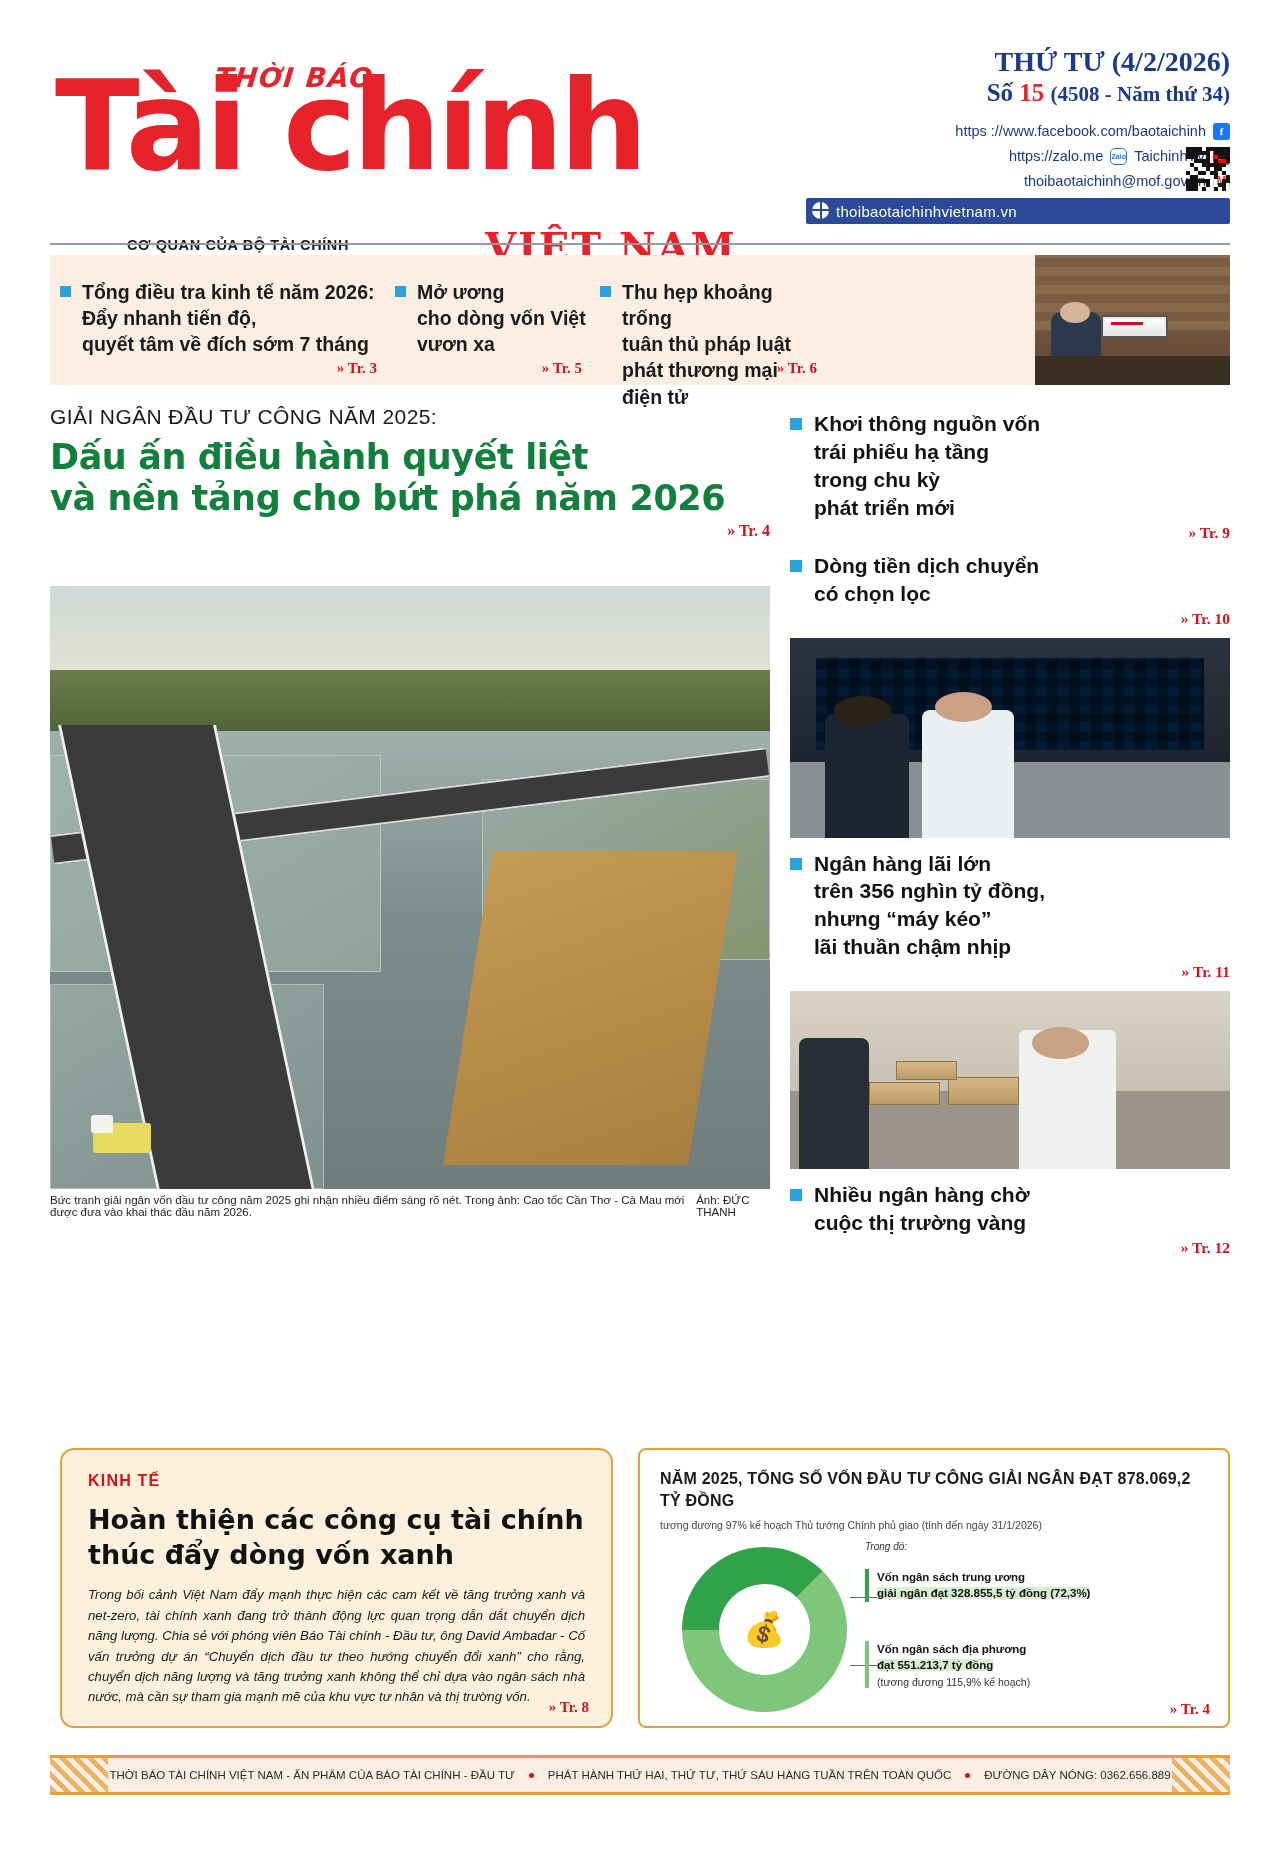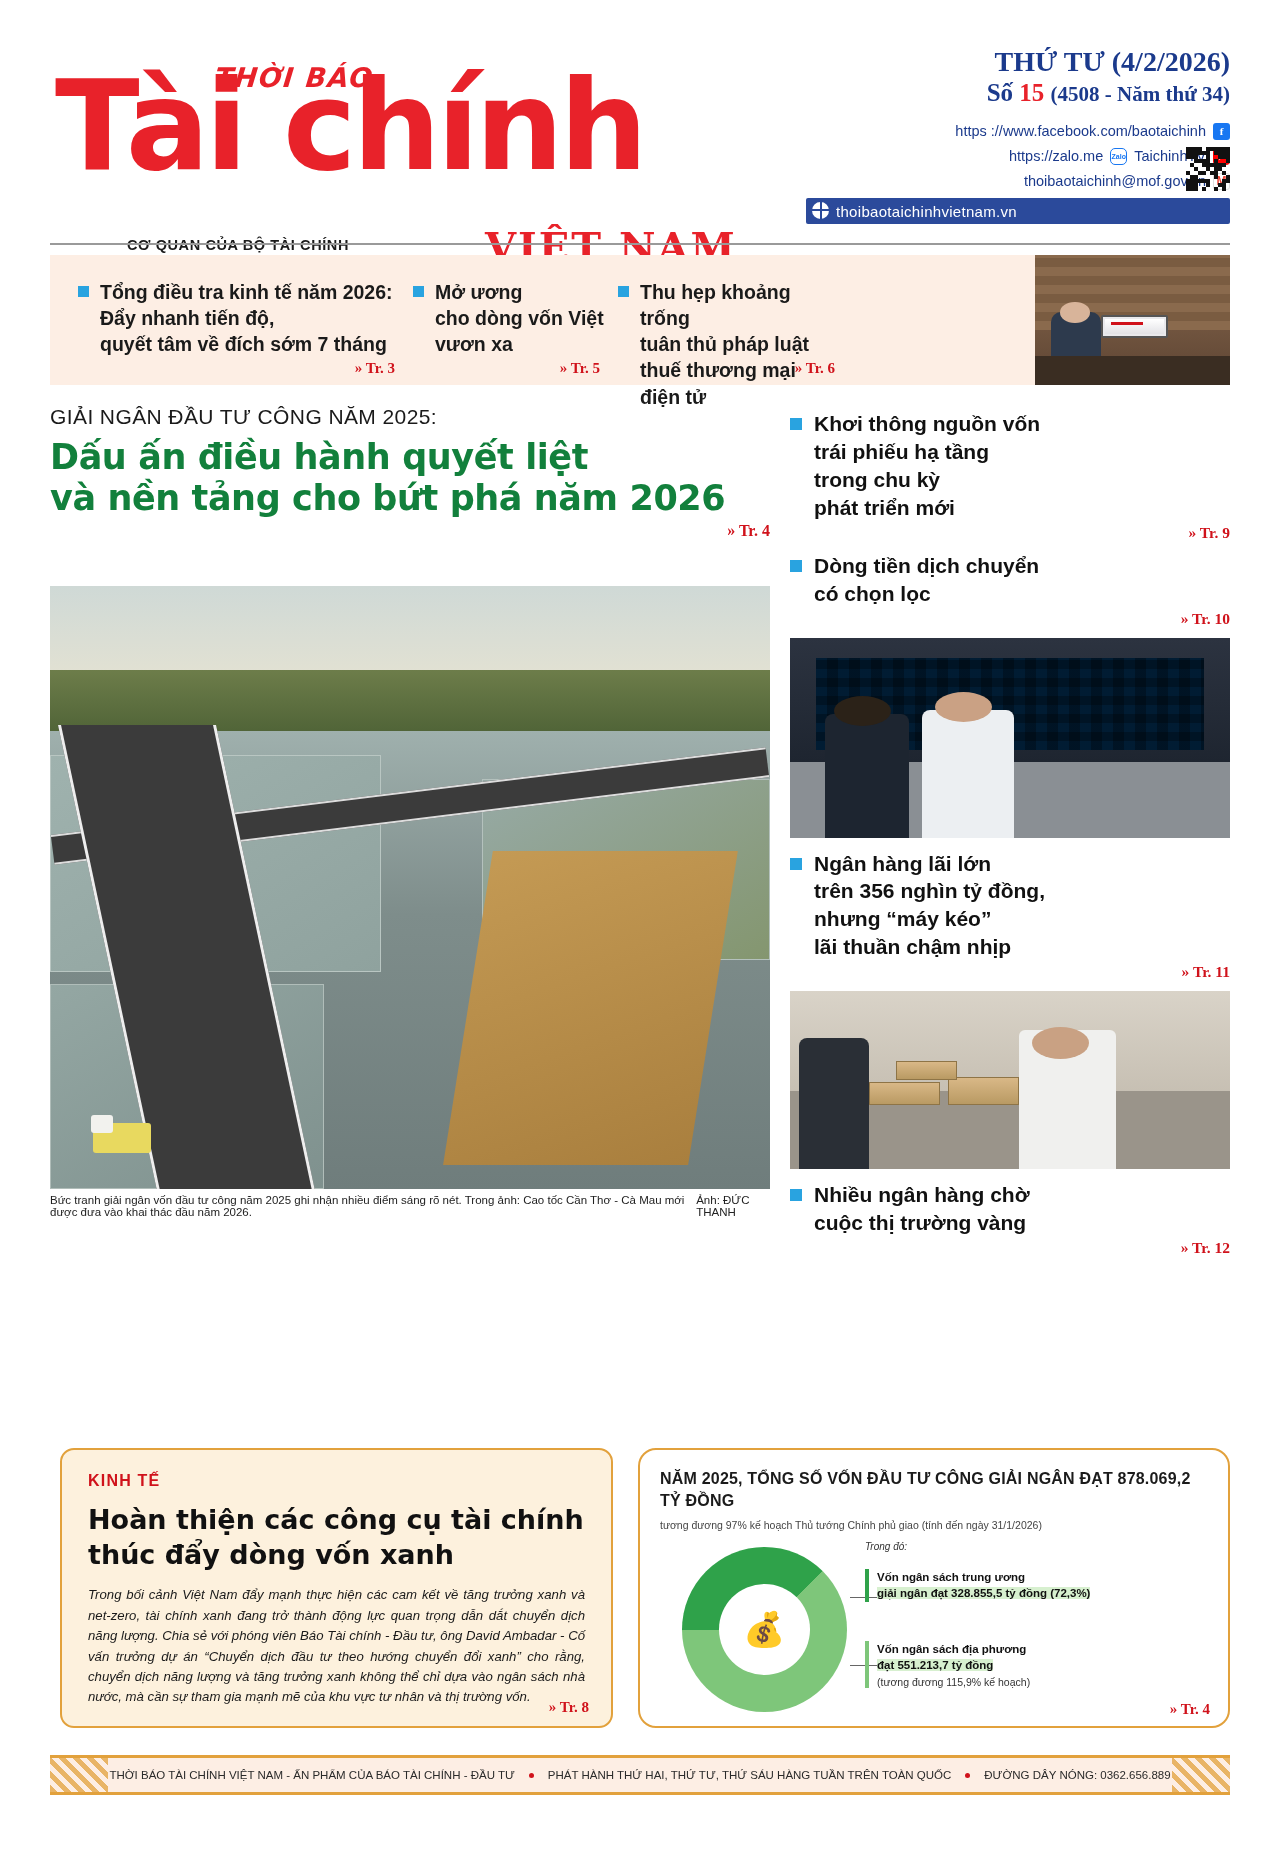--- a/index.html
+++ b/index.html
@@ -74,21 +74,21 @@
   .url-bar .globe:after  { content:""; position:absolute; left:0; top:7px; width:17px; height:2px; background:#2b4a9b; }
   .url-bar span { color:#fff; font-size:15px; letter-spacing:0.3px; }
 
   .hdr-rule { position:absolute; left:50px; right:50px; top: 243px; height: 2px; background:#9a9a9a; }
 
   
   .teaser {
     position:absolute; left: 50px; top: 255px; width: 1180px; height: 130px;
     background: #fdeee4; display:flex;
   }
-  .teaser-cols { display:flex; flex:1; padding: 24px 0 0 28px; }
+  .teaser-cols { display:flex; flex:1; padding: 24px 0 0 10px; }
   .tcol { position: relative; padding-right: 14px; }
   .tcol.c1 { width: 335px; }
   .tcol.c2 { width: 205px; }
   .tcol.c3 { width: 235px; }
   .tbul { position:absolute; left:0; top: 7px; width: 11px; height: 11px; background:#29a3e0; }
   .ttext { margin-left: 22px; font-size: 19.5px; line-height: 1.34; font-weight: 700; color:#1a1a1a; }
   .tpage { position:absolute; right: 18px; bottom: 8px; color:#d0121b; font-weight:700;
            font-size: 15px; font-family:"Liberation Serif", serif; }
   .teaser-photo { width: 195px; height: 130px; position:relative; overflow:hidden; flex:none; }
 
@@ -124,21 +124,21 @@
   }
   .box-kicker { color:#d0121b; font-weight:700; font-size: 16px; letter-spacing: 1.2px; }
   .box-title { margin-top: 12px; font-size: 27px; line-height: 1.3; font-weight:700; color:#111;
                font-family:"DejaVu Sans", sans-serif; }
   .box-body { margin-top: 13px; font-size: 13.2px; line-height: 1.55; font-style: italic; color:#1a1a1a; text-align: justify; }
   .box-page { position:absolute; right: 22px; bottom: 10px; color:#d0121b; font-weight:700;
               font-size:15px; font-family:"Liberation Serif", serif; }
 
   .box-right {
     position:absolute; left: 638px; top: 1448px; width: 592px; height: 280px;
-    background: #fff; border: 2px solid #e2a13c; border-radius: 18px; padding: 18px 20px;
+    background: #fff; border: 2px solid #e2a13c; border-radius: 8px; padding: 18px 20px;
   }
   .ig-title { font-size: 16px; font-weight:700; color:#1b1b1b; line-height:1.4; letter-spacing:0.2px; }
   .ig-sub { margin-top: 6px; font-size: 10.5px; color:#444; }
   .ig-body { position:relative; margin-top: 10px; height: 185px; }
   .donut-wrap { position:absolute; left: 22px; top: 6px; width: 165px; height: 165px; }
   .donut { width: 165px; height: 165px; border-radius:50%; position:relative; }
   .donut .hole { position:absolute; left:37px; top:37px; width: 91px; height: 91px;
                  background:#fff; border-radius:50%; display:flex; align-items:center; justify-content:center; }
   .coin-icon { font-size: 34px; color:#9cc77a; line-height:1; }
   .ig-note { position:absolute; left: 205px; top: 0px; font-size: 10px; color:#333; font-style:italic; }
@@ -355,21 +355,21 @@
           <div>cho dòng vốn Việt</div>
           <div>vươn xa</div>
         </div>
         <div class="tpage">» Tr. 5</div>
       </div>
       <div class="tcol c3">
         <span class="tbul"></span>
         <div class="ttext">
           <div>Thu hẹp khoảng trống</div>
           <div>tuân thủ pháp luật</div>
-          <div>thuế thương mại điện tử</div>
+          <div>phát thương mại điện tử</div>
         </div>
         <div class="tpage">» Tr. 6</div>
       </div>
     </div>
     <div class="teaser-photo">
       <div class="ph">
         <div class="ecom-bg"></div>
           <div class="ecom-wall"></div>
         <div style="position:absolute;left:8%;bottom:0;width:26%;height:56%;background:#2d3a4d;border-radius:10px 10px 0 0;"></div>
         <div style="position:absolute;left:13%;bottom:48%;width:15%;height:16%;background:#d8b49a;border-radius:50%;"></div>

